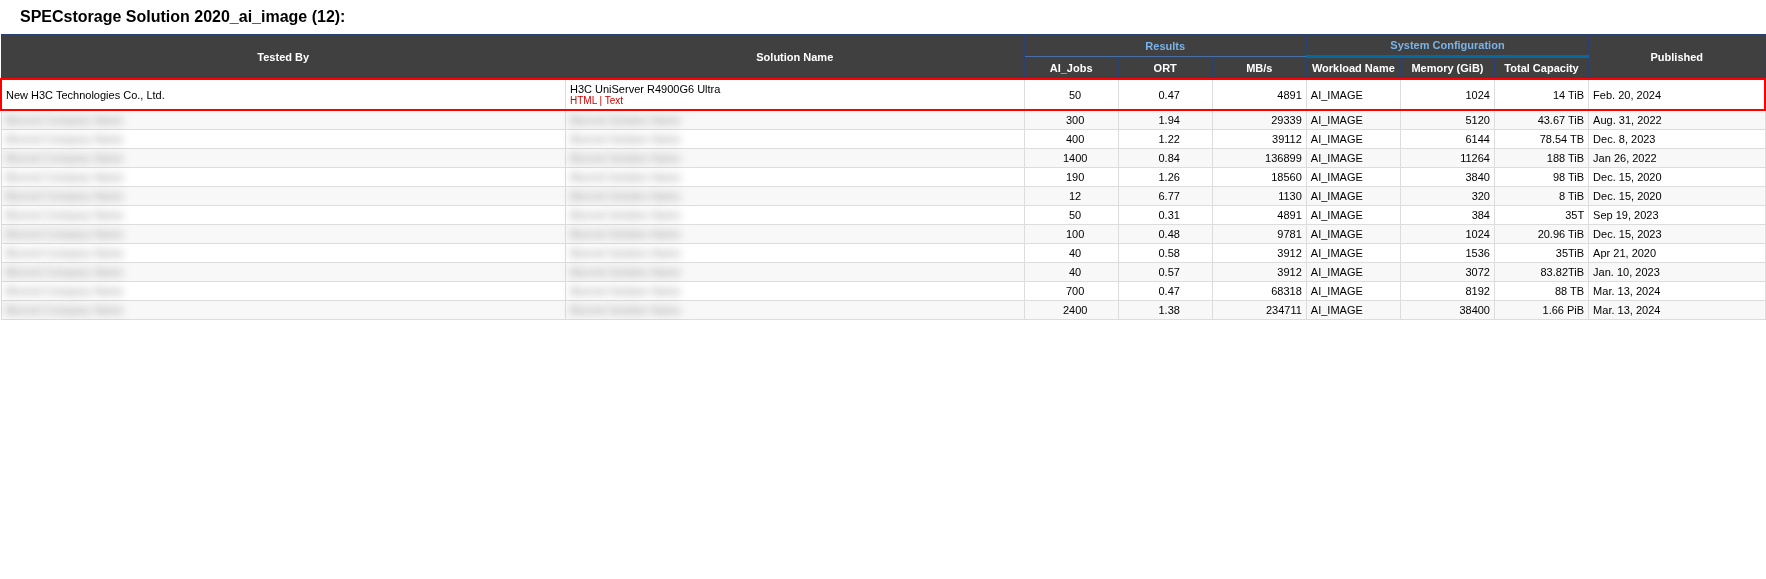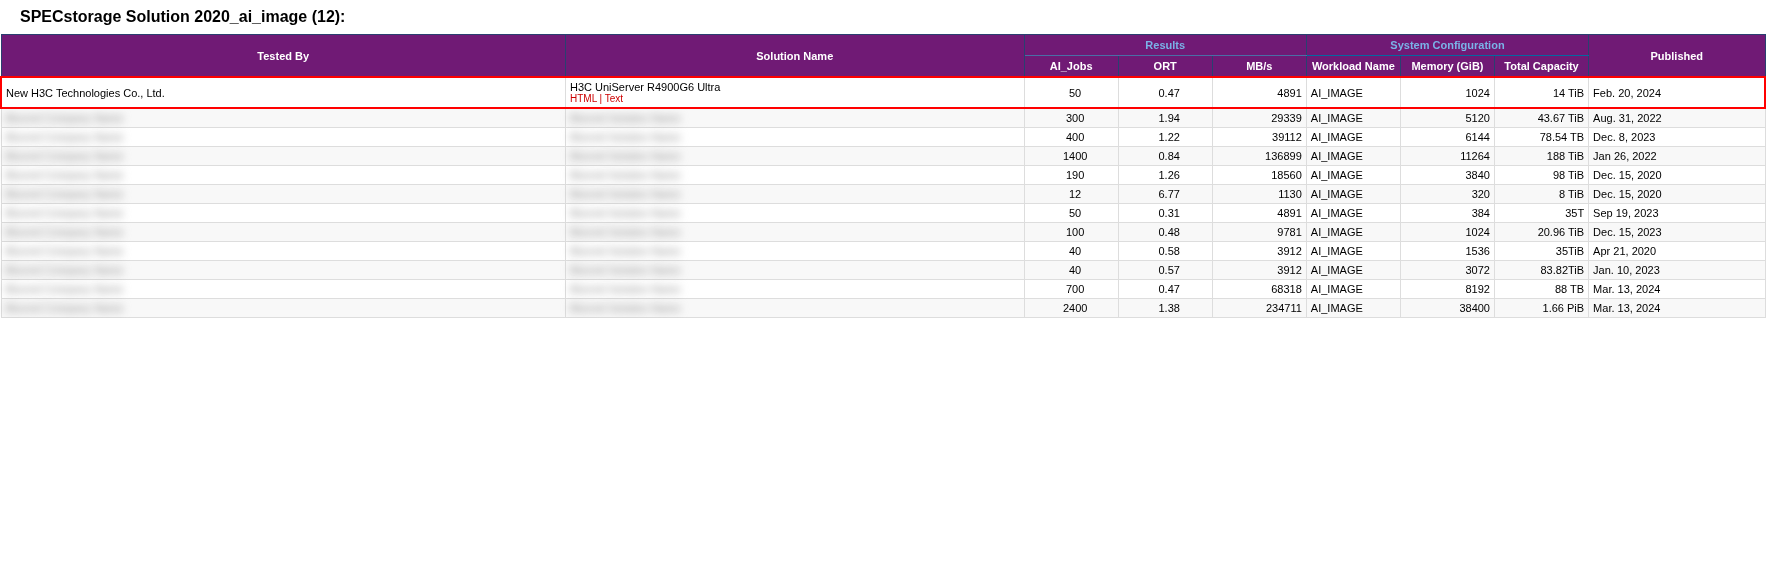--- a/index.html
+++ b/index.html
@@ -14,33 +14,33 @@
       font-weight: bold;
       padding: 8px 20px;
     }
     table {
       width: 100%;
       border-collapse: collapse;
       table-layout: fixed;
     }
     thead tr.header-row-1 th,
     thead tr.header-row-2 th {
-      background-color: #701a75;
+      background-color: #404040;
       color: #fff;
       text-align: center;
       padding: 4px 3px;
       font-size: 11px;
       font-weight: bold;
       border: 1px solid #2a4070;
     }
     thead tr.header-row-1 .results-group {
       border-bottom: 1px solid #4a6fa5;
     }
     thead tr.header-row-1 .sysconfig-group {
-      border-bottom: 1px solid #0369a1;
+      border-bottom: 3px solid #0369a1;
     }
     .col-tested-by { width: 32%; }
     .col-solution { width: 26%; }
     .col-ai-jobs { width: 4%; }
     .col-ort { width: 4%; }
     .col-mbs { width: 5%; }
     .col-workload { width: 8%; }
     .col-memory { width: 5%; }
     .col-total-cap { width: 6%; }
     .col-published { width: 10%; }

